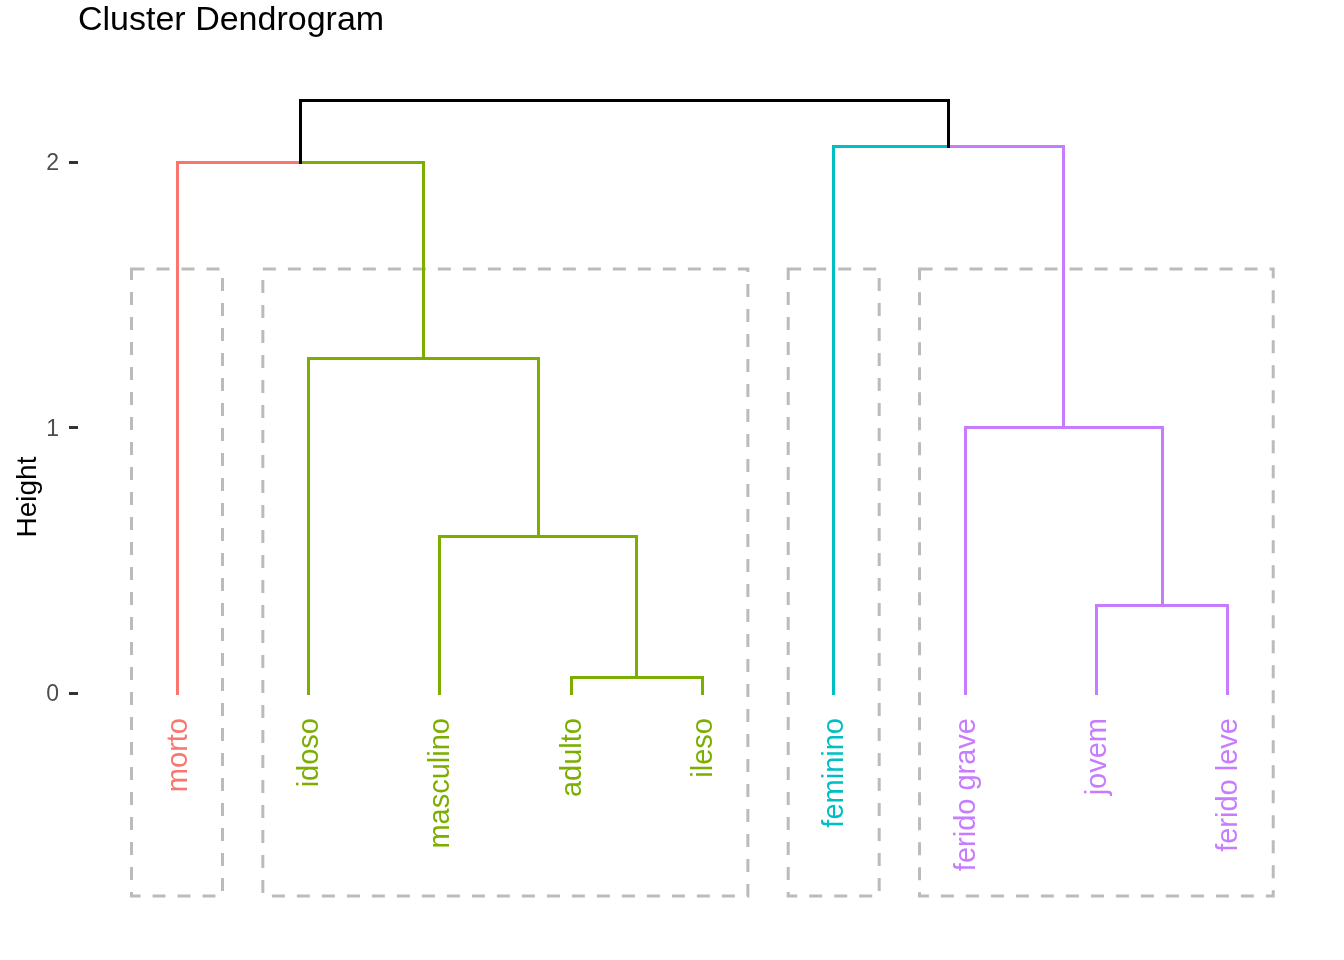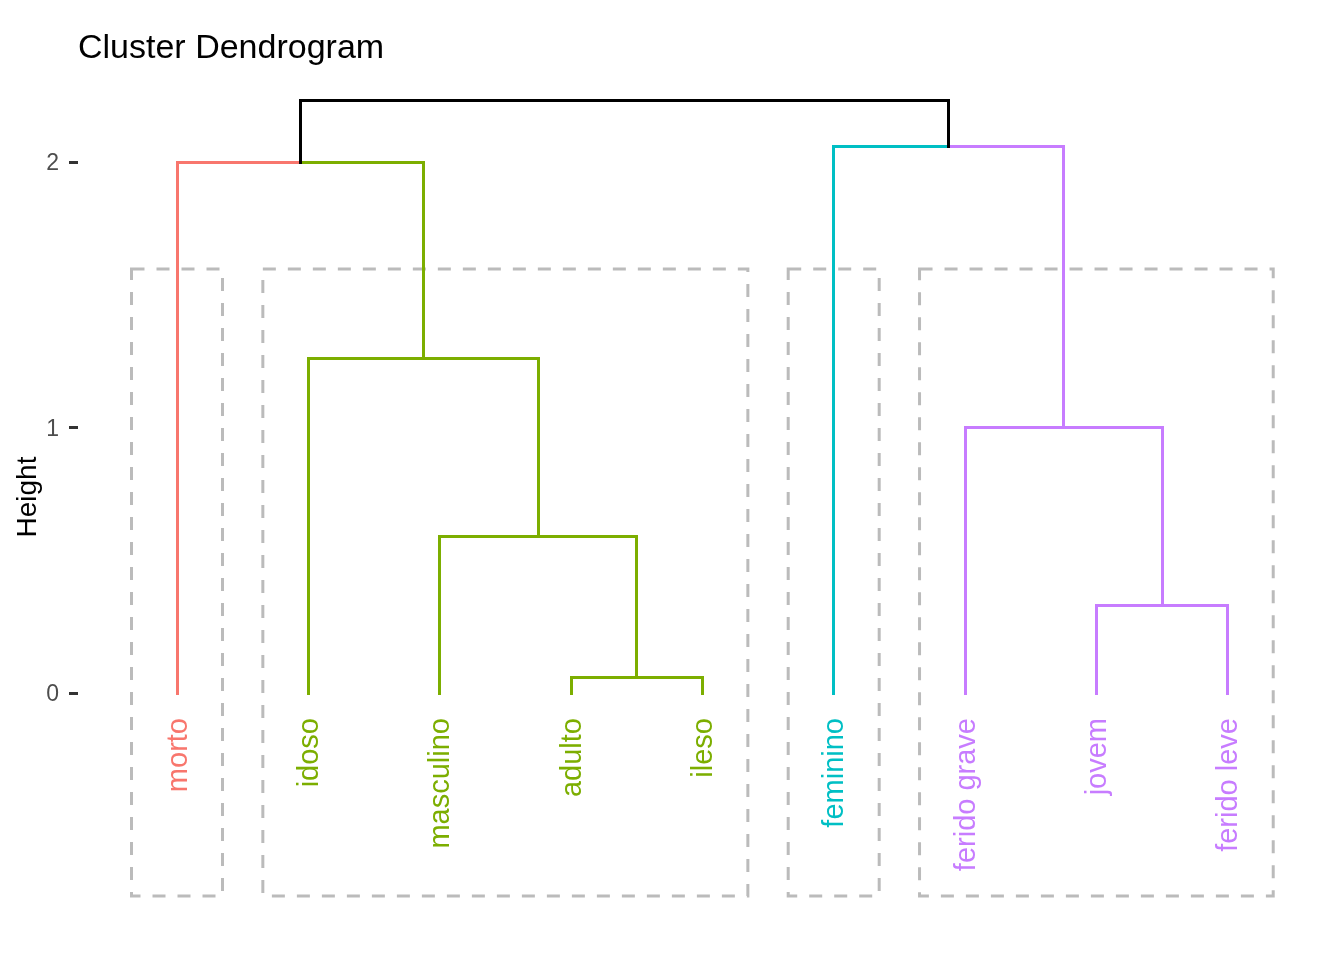--- a/index.html
+++ b/index.html
@@ -4,21 +4,21 @@
 <style>
   html,body{margin:0;padding:0;background:#ffffff;}
   #canvas{
     position:relative;
     width:1344px;height:960px;
     background:#ffffff;
     overflow:hidden;
     font-family:"Liberation Sans", sans-serif;
   }
   #chart-title{
-    position:absolute;left:78px;top:28px;
+    position:absolute;left:78px;top:0;
     font-size:34px;line-height:36px;color:#000000;
     white-space:nowrap;
   }
   #y-axis-title{
     position:absolute;left:13px;top:497px;
     font-size:28px;line-height:28px;color:#000000;
     white-space:nowrap;
     transform:rotate(-90deg) translateX(-50%);
     transform-origin:0 0;
   }

